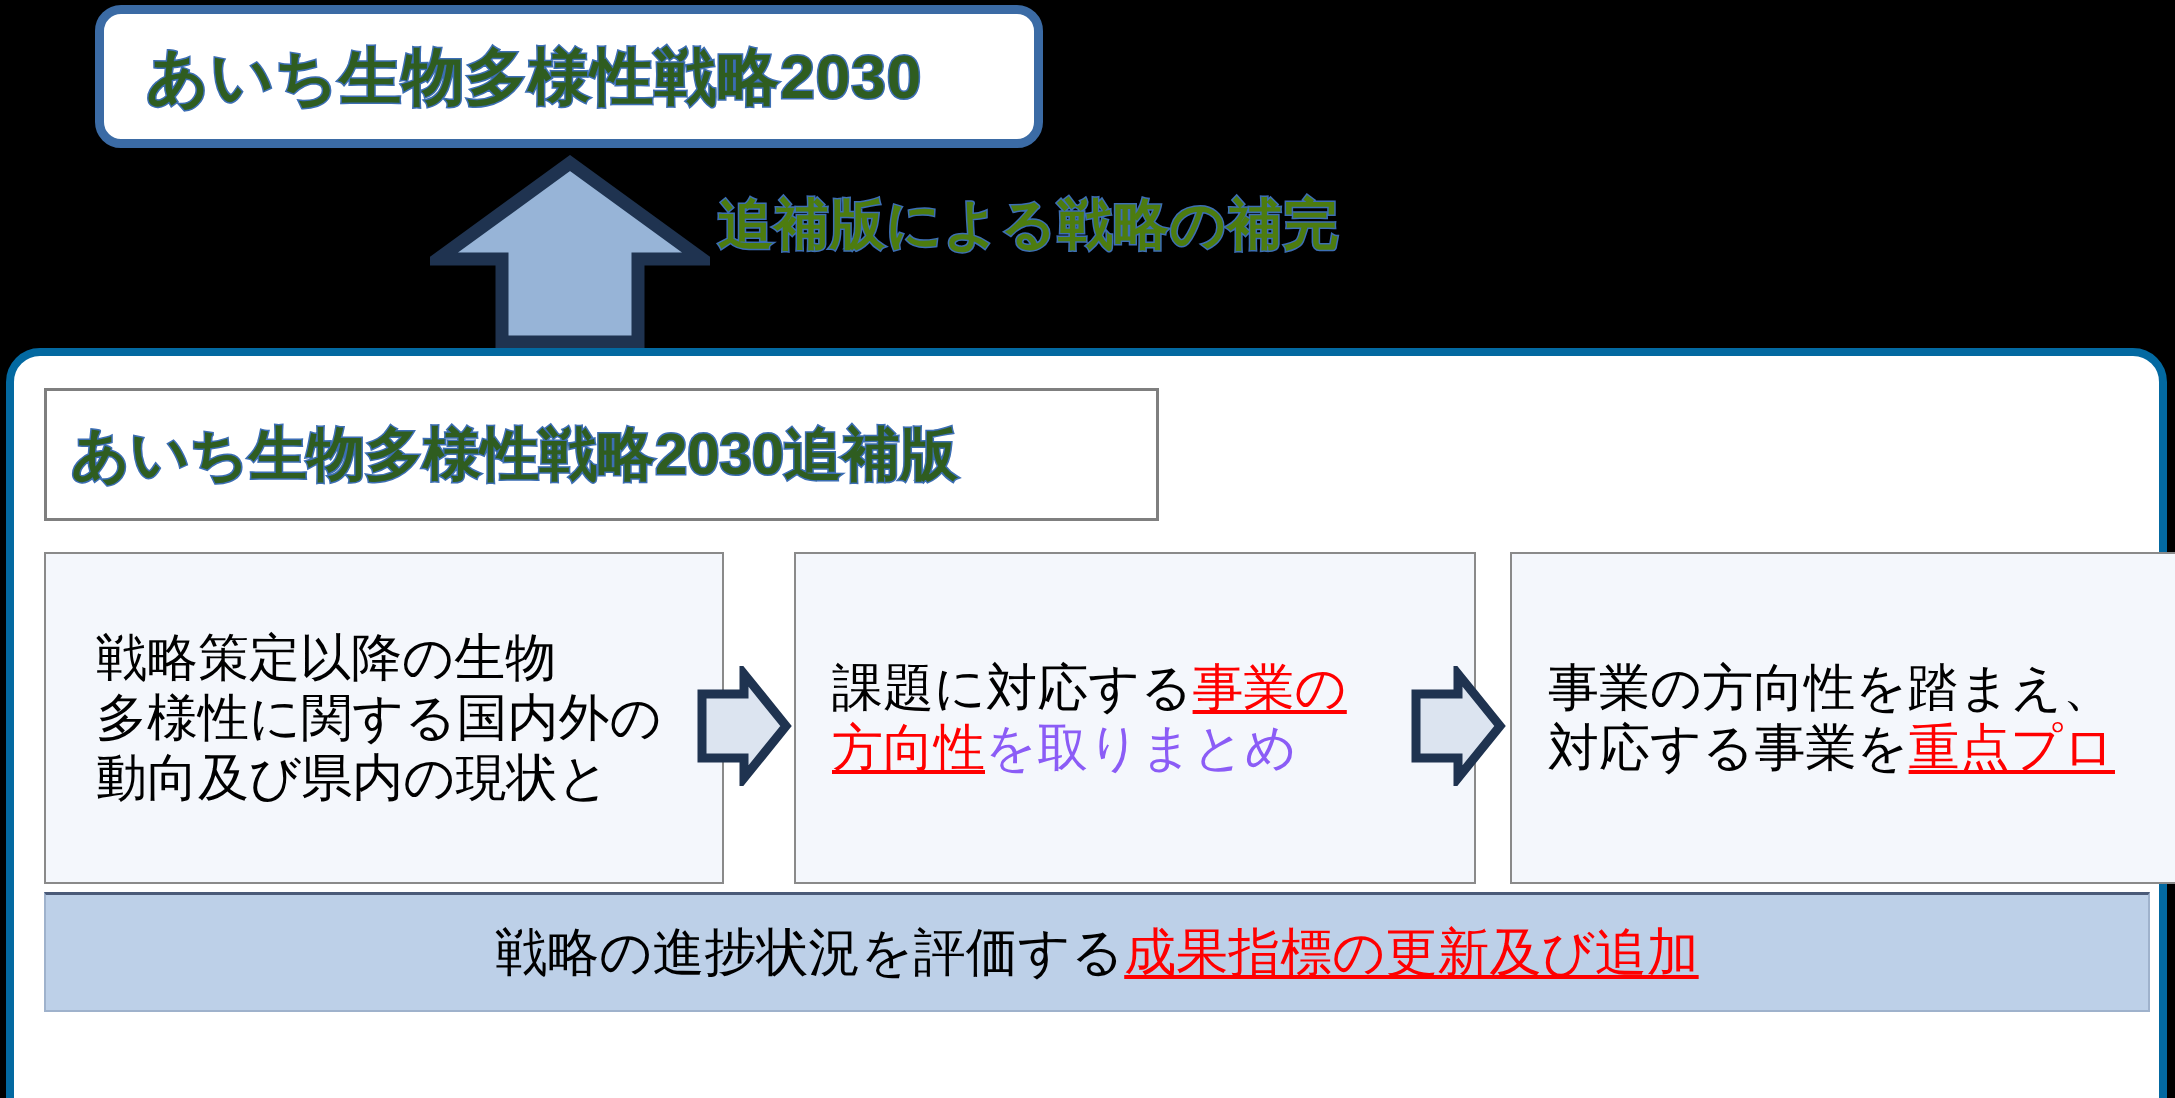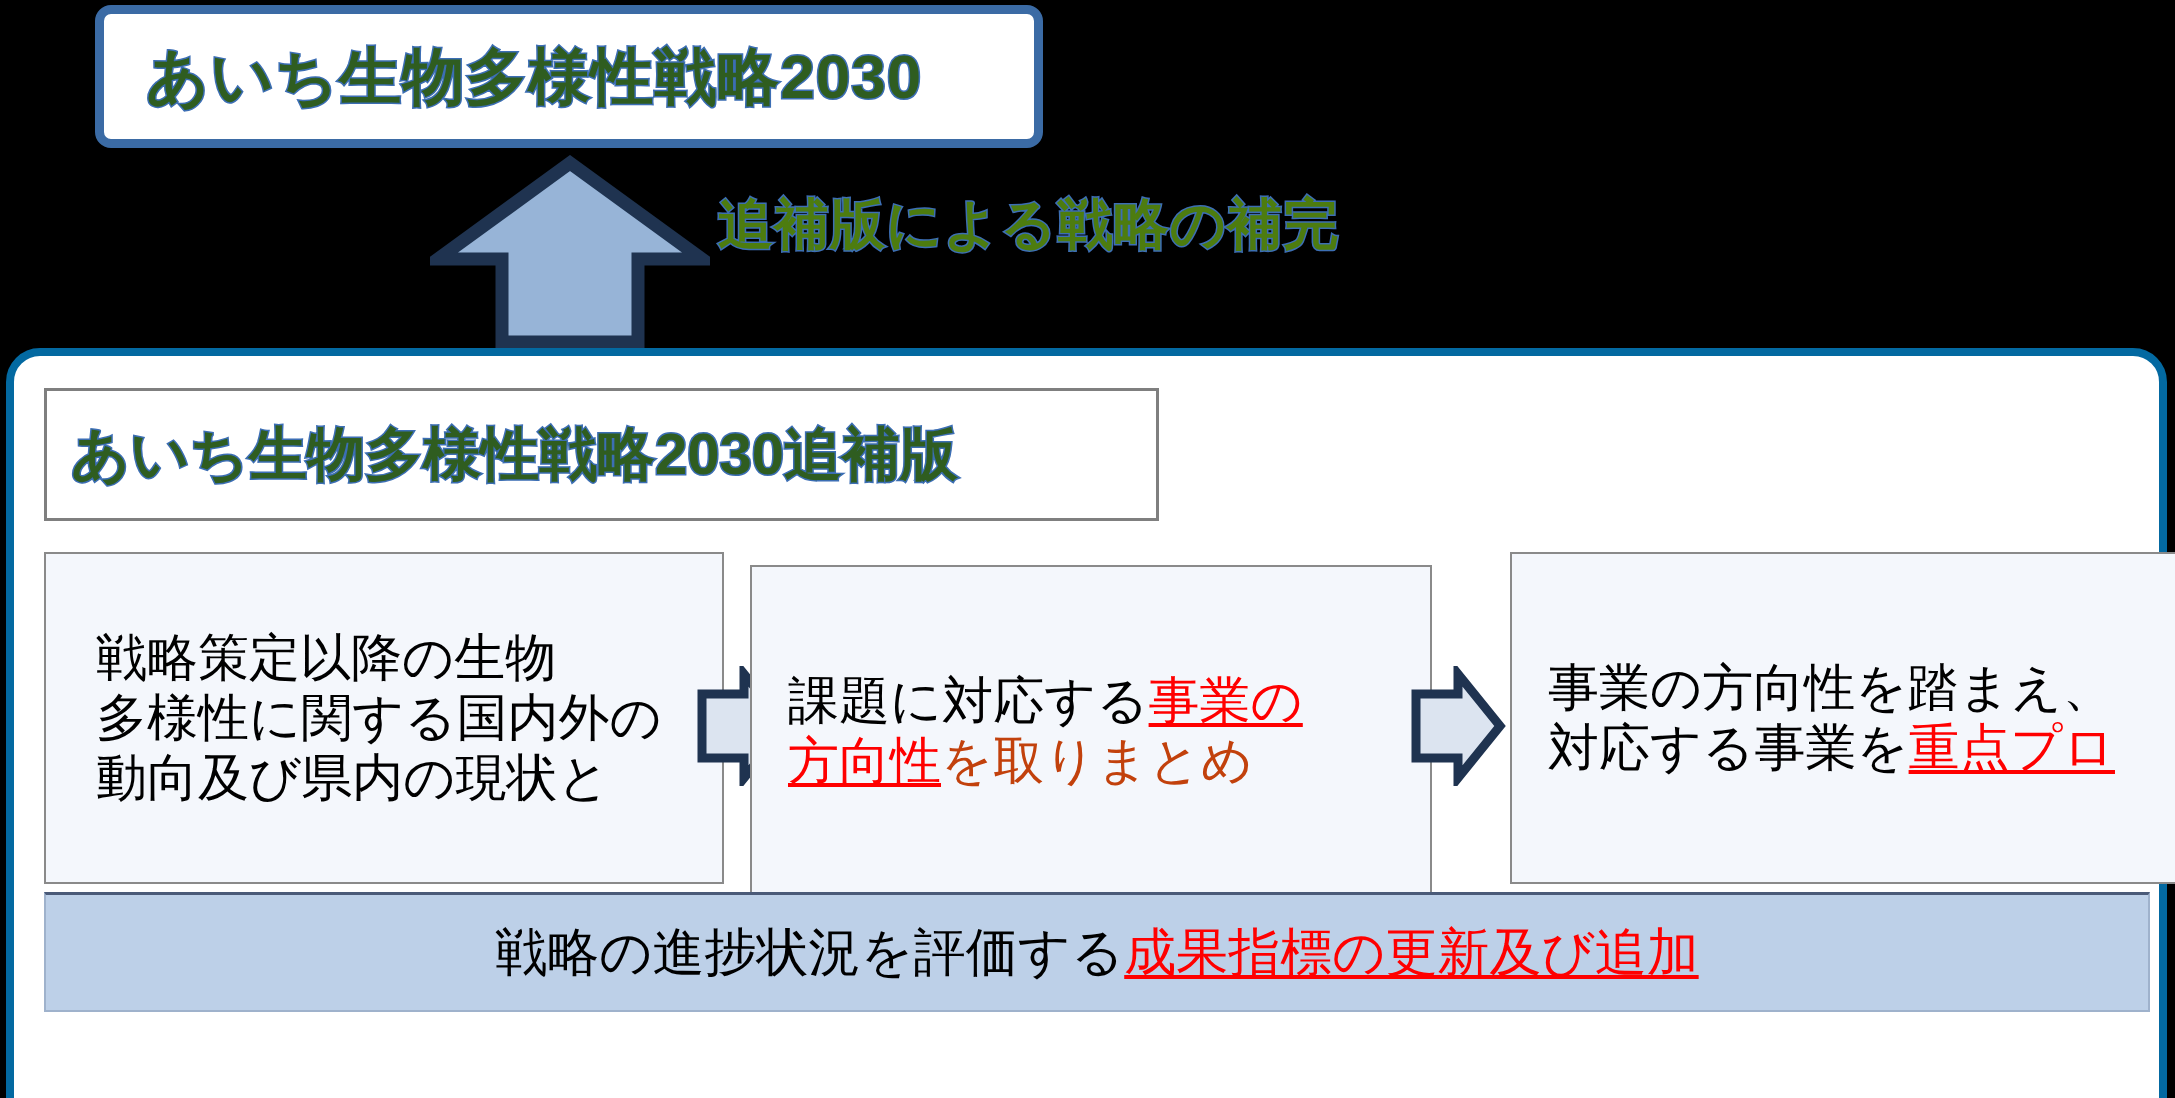--- a/index.html
+++ b/index.html
@@ -4,21 +4,21 @@
 <style>
   html,body{margin:0;padding:0;background:#000;}
   body{
     width:2175px;height:1098px;position:relative;overflow:hidden;
     font-family:"Liberation Sans","DejaVu Sans",sans-serif;
   }
 
   
   #title-box{
     position:absolute;left:95px;top:5px;width:948px;height:143px;
-    background:#ffffff;border:9px solid #3B6BA5;border-radius:16px;
+    background:#ffffff;border:9px solid #3B6BA5;border-radius:26px;
     box-sizing:border-box;display:flex;align-items:center;
   }
   #title-box .title-text{
     margin-left:42px;font-size:62px;font-weight:bold;letter-spacing:1px;
     color:#2F5D20;
     -webkit-text-stroke:3px #3C6EB4;
     paint-order:stroke fill;
     white-space:nowrap;
   }
 
@@ -56,33 +56,33 @@
     white-space:nowrap;
   }
 
   
   .content-box{
     position:absolute;top:196px;height:332px;
     background:#F4F7FC;border:2px solid #8A8A8A;box-sizing:border-box;
     display:flex;align-items:center;
   }
   #box-1{left:30px;width:680px;}
-  #box-2{left:736px;width:682px;margin-top:13px;}
+  #box-2{left:780px;width:682px;}
   #box-3{left:1460px;width:676px;margin-left:36px;}
 
   .box-text{
     padding:0 16px;font-size:51px;line-height:1.18;color:#000000;
     font-family:"DejaVu Sans","Liberation Sans",sans-serif;
     font-weight:400;
   }
   #box-1 .box-text{padding-left:18px;margin-left:32px;}
   #box-2 .box-text{padding-left:36px;}
   #box-3 .box-text{padding-left:36px;}
 
-  .hl{color:#c2410c;}
+  .hl{color:#8b5cf6;}
   .hl-u{color:#FF0000;text-decoration:underline;text-decoration-thickness:4px;text-underline-offset:5px;}
 
   
   .chevron{position:absolute;top:310px;width:96px;height:120px;}
   #chevron-1{left:682px;}
   #chevron-2{left:1396px;}
 
   
   #bottom-bar{
     position:absolute;left:30px;top:536px;width:2106px;height:120px;

